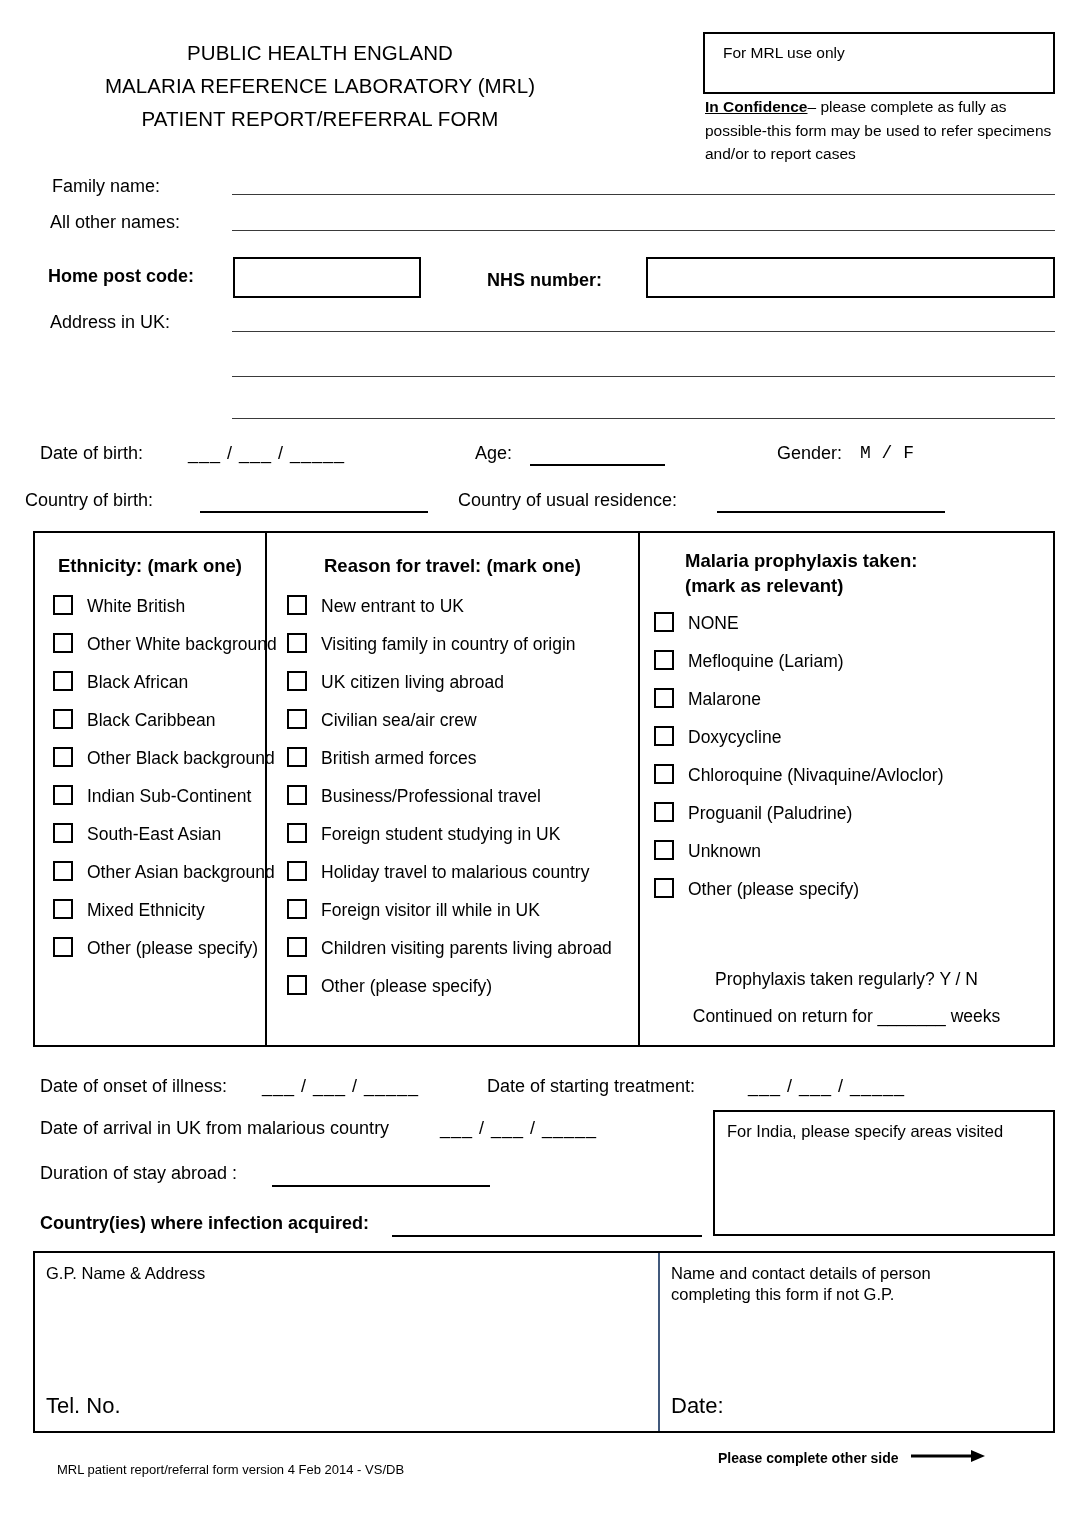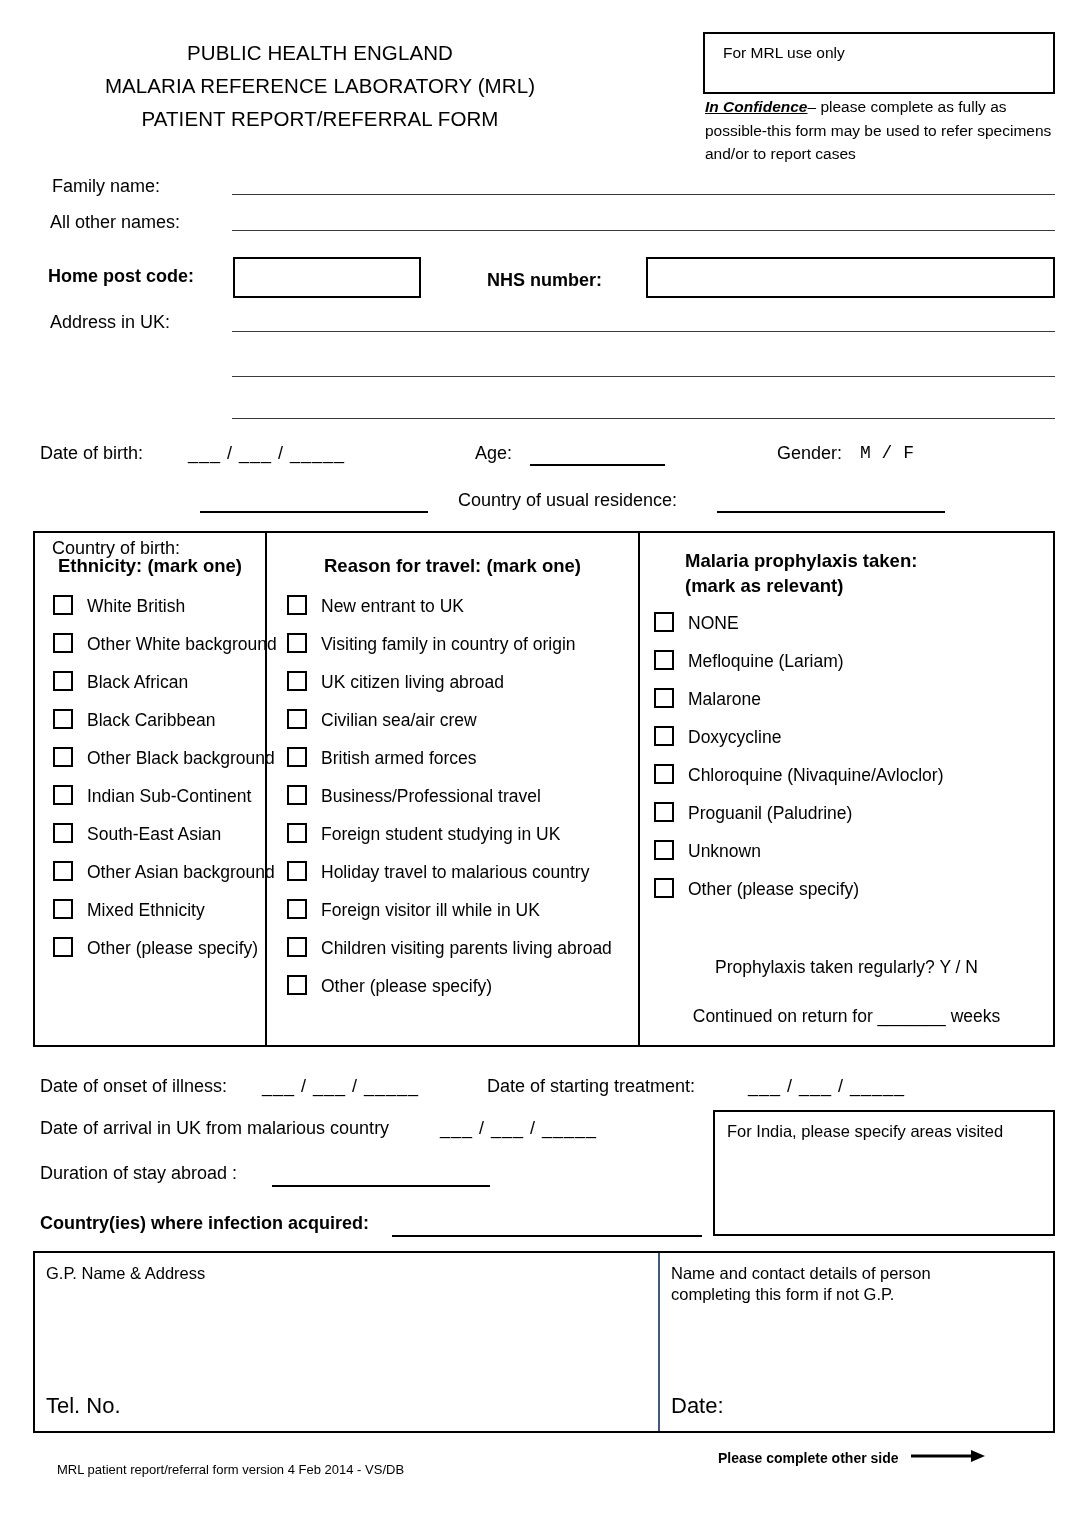--- a/index.html
+++ b/index.html
@@ -33,21 +33,21 @@
     border: 2.5px solid #000;
     padding: 10px 0 0 18px;
     font-size: 15.5px;
   }
   .confidence {
     position: absolute;
     left: 705px; top: 95px; width: 350px;
     font-size: 15.5px;
     line-height: 23.5px;
   }
-  .confidence b { text-decoration: underline; font-weight: bold; font-style: italic; }
+  .confidence b { text-decoration: underline; font-weight: bold; }
 
   
   .lbl { position: absolute; font-size: 18px; white-space: nowrap; }
   .lbl.b { font-weight: bold; }
   .rule { position: absolute; border-bottom: 1.6px solid #3a3a3a; }
 
   
   .field-box { position: absolute; border: 2.5px solid #000; background: #fff; }
 
   
@@ -89,21 +89,21 @@
     margin-bottom: 3px;
   }
   .opt-label { font-size: 17.5px; white-space: nowrap; }
 
   .proph-foot {
     position: absolute;
     left: 0; bottom: 18px; width: 100%;
     font-size: 17.5px;
     text-align: center;
   }
-  .proph-foot div { margin-bottom: 28px; }
+  .proph-foot div { margin-bottom: 16px; }
   .proph-foot div:last-child { margin-bottom: 0; }
 
   
   .india-box {
     position: absolute;
     left: 713px; top: 1110px; width: 342px; height: 126px;
     border: 2.5px solid #000;
     padding: 10px 2px 0 12px;
     font-size: 16.5px;
   }
@@ -170,21 +170,21 @@
 
   <div class="lbl" style="left:40px; top:443px;">Date of birth:</div>
   <div class="lbl" style="left:188px; top:443px; letter-spacing:1px;">___ / ___ / _____</div>
 
   <div class="lbl" style="left:475px; top:443px;">Age:</div>
   <div class="rule" style="left:530px; top:464px; width:135px; border-bottom-width:2px; border-bottom-color:#000;"></div>
 
   <div class="lbl" style="left:777px; top:443px;">Gender:</div>
   <div class="lbl" style="left:860px; top:443px;font-family:Liberation Mono, monospace;">M  /  F</div>
 
-  <div class="lbl" style="left:52px; top:490px;margin-top:48px;">Country of birth:</div>
+  <div class="lbl" style="left:25px; top:490px;">Country of birth:</div>
   <div class="rule" style="left:200px; top:511px; width:228px; border-bottom-width:2px; border-bottom-color:#000;"></div>
 
   <div class="lbl" style="left:458px; top:490px;">Country of usual residence:</div>
   <div class="rule" style="left:717px; top:511px; width:228px; border-bottom-width:2px; border-bottom-color:#000;"></div>
 
   <div class="panel">
 
     <div class="col c1">
       <div class="col-head">Ethnicity: (mark one)</div>
       <div class="opt-list">

